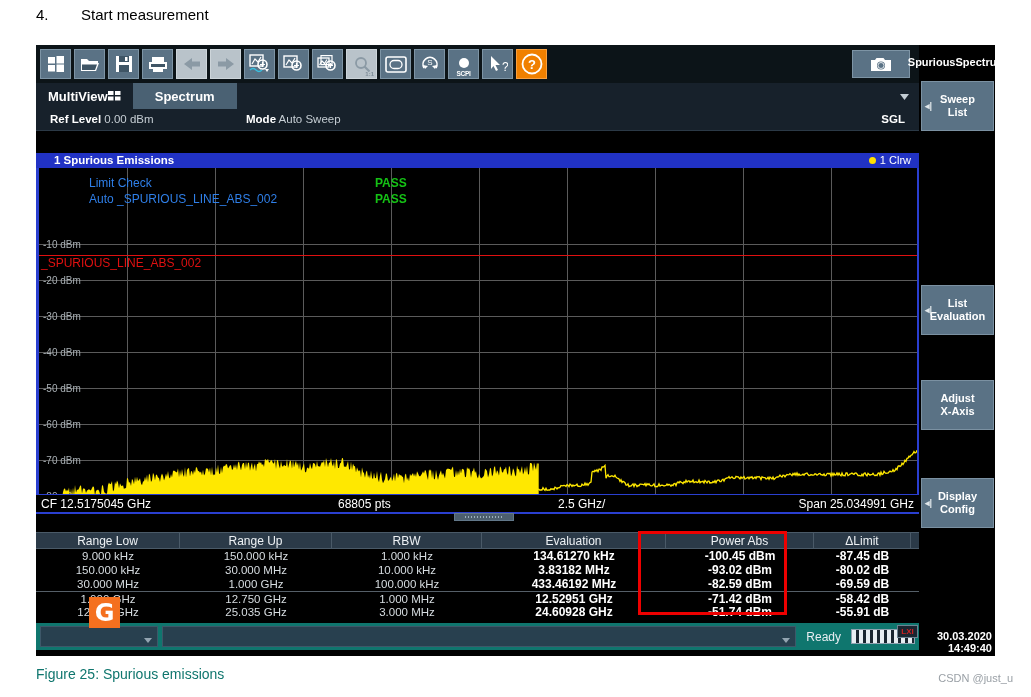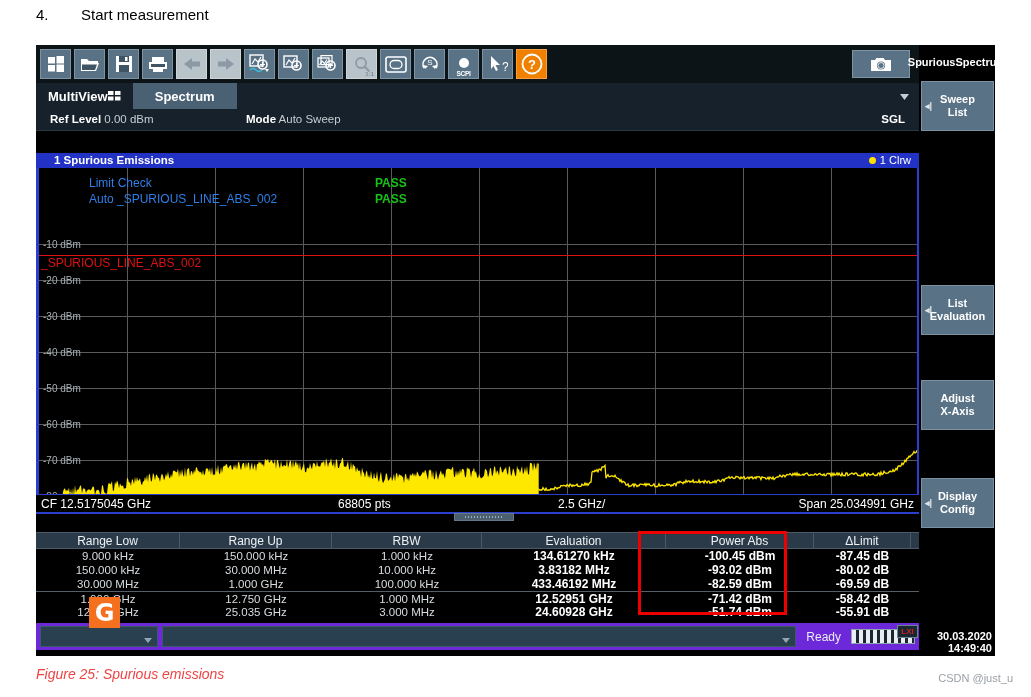--- a/index.html
+++ b/index.html
@@ -166,21 +166,21 @@
   .c0 { width: 144px; } .c1 { width: 152px; } .c2 { width: 150px; }
   .c3 { width: 184px; } .c4 { width: 148px; } .c5 { width: 97px; }
   .redbox {
     position: absolute; left: 602px; top: 486px; width: 149px; height: 84px;
     border: 3px solid #ee0000; pointer-events: none;
   }
 
   
   .statusbar {
     position: absolute; left: 0; top: 578px; width: 883px; height: 27px;
-    background: #6d28d9; display: flex; align-items: center; gap: 4px; padding: 8px 4px;
+    background: #0f766e; display: flex; align-items: center; gap: 4px; padding: 8px 4px;
   }
   .sb-sel { height: 21px; background: #28404f; border: 1px solid #3d5869; position: relative; }
   .sb-sel.small { width: 118px; }
   .sb-sel.big { flex: 1; }
   .sb-sel .car { position:absolute; right:5px; top:6px; }
   .sb-ready { font-size: 12px; color: #e7edf1; padding: 0 6px; }
   .sb-bars {
     width: 64px; height: 15px; border: 1px solid #8fa3b1;
     background: repeating-linear-gradient(90deg,#e8eef2 0 4px, #1a2630 4px 7px);
   }
@@ -217,21 +217,21 @@
   .gbadge {
     position: absolute; left: 53px; top: 552px; width: 31px; height: 31px;
     background: #f4701f; color: #fff; font-size: 24px; font-weight: bold;
     display:flex; align-items:center; justify-content:center;
     font-family: "DejaVu Sans", sans-serif;
   }
 
   
   .caption {
     position: absolute; left: 36px; top: 666px;
-    font-size: 14px; color: #ef4444; font-style: italic;
+    font-size: 14px; color: #0f766e;
   }
   .watermark {
     position: absolute; right: 18px; top: 672px;
     font-size: 11px; color: #9aa0a6;
   }
 </style>
 </head>
 <body>
 
 <div class="page">

